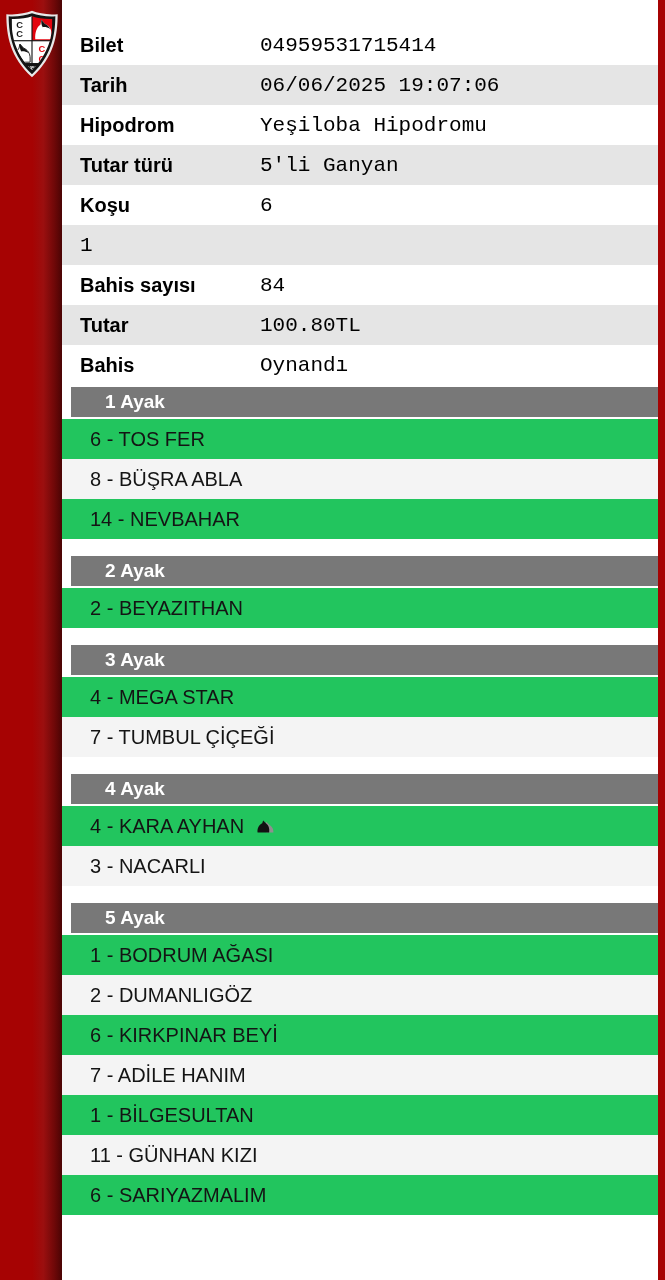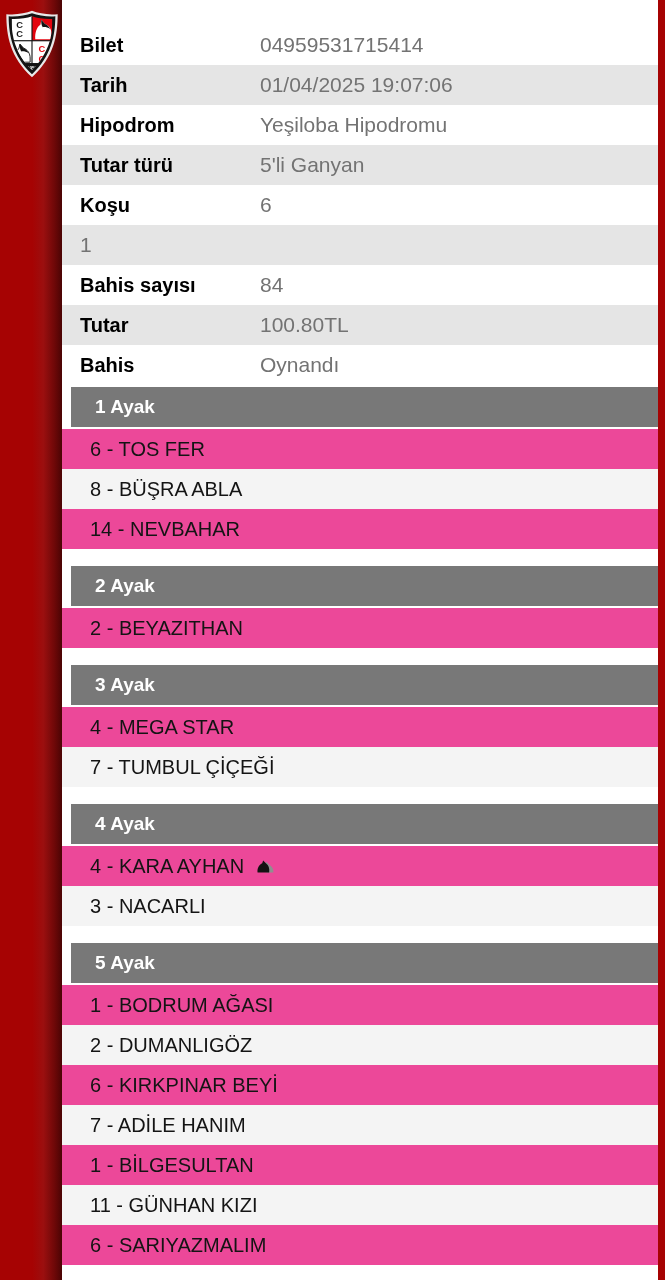--- a/index.html
+++ b/index.html
@@ -33,34 +33,34 @@
   .info-table { padding-top: 13px; }
   .info-row {
     display: flex; align-items: center;
     height: 40px; padding-left: 18px;
   }
   .info-row:nth-child(even) { background: #e5e5e5; }
   .info-label {
     width: 180px; flex: 0 0 180px;
     font-size: 20px; font-weight: bold; color: #000000;
   }
-  .info-value { font-size: 21px; color: #737373; }
+  .info-value { font-size: 21px; color: #000000; font-family: Liberation Mono, monospace; }
   
   .leg { margin-top: 17px; }
   .leg:first-child { margin-top: 2px; }
   .leg-header {
-    margin-left: 9px; height: 40px; margin-bottom: 2px;
+    margin-left: 9px; height: 30px; margin-bottom: 2px;
     background: #787878; color: #ffffff;
-    display: flex; align-items: center; padding-left: 24px;
+    display: flex; align-items: center; padding-left: 34px;
     font-size: 19px; font-weight: bold;
   }
   .horse-row {
     height: 40px; display: flex; align-items: center;
     padding-left: 28px; font-size: 20px; color: #141414;
-    background: #ec4899;
+    background: #22c55e;
   }
   .horse-row:nth-child(odd) { background: #f4f4f4; }
   .horse-icon { margin-left: 12px; display: inline-flex; }
 </style>
 </head>
 <body>
 
 <div class="band-left"></div>
 <div class="band-right"></div>
 
@@ -94,21 +94,21 @@
 
 <div class="content">
 
   <div class="info-table">
     <div class="info-row">
       <div class="info-label">Bilet</div>
       <div class="info-value">04959531715414</div>
     </div>
     <div class="info-row">
       <div class="info-label">Tarih</div>
-      <div class="info-value">01/04/2025 19:07:06</div>
+      <div class="info-value">06/06/2025 19:07:06</div>
     </div>
     <div class="info-row">
       <div class="info-label">Hipodrom</div>
       <div class="info-value">Yeşiloba Hipodromu</div>
     </div>
     <div class="info-row">
       <div class="info-label">Tutar türü</div>
       <div class="info-value">5'li Ganyan</div>
     </div>
     <div class="info-row">

